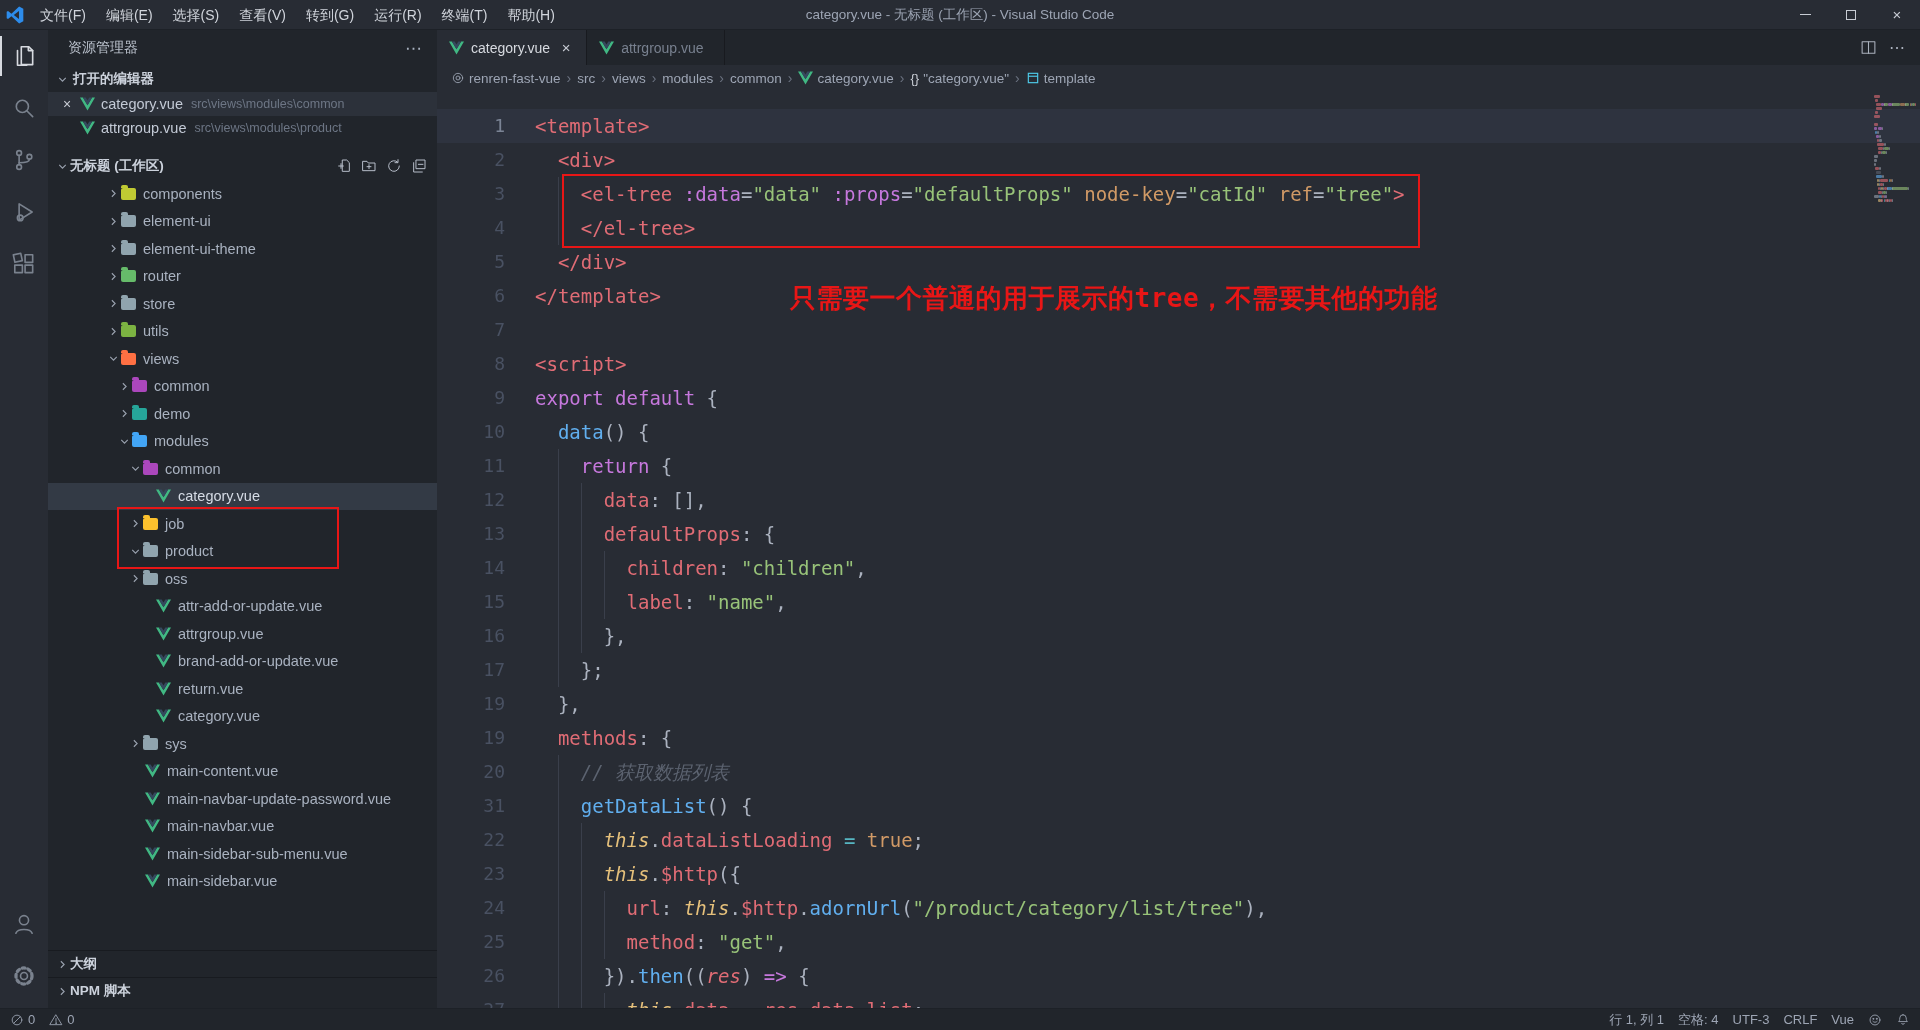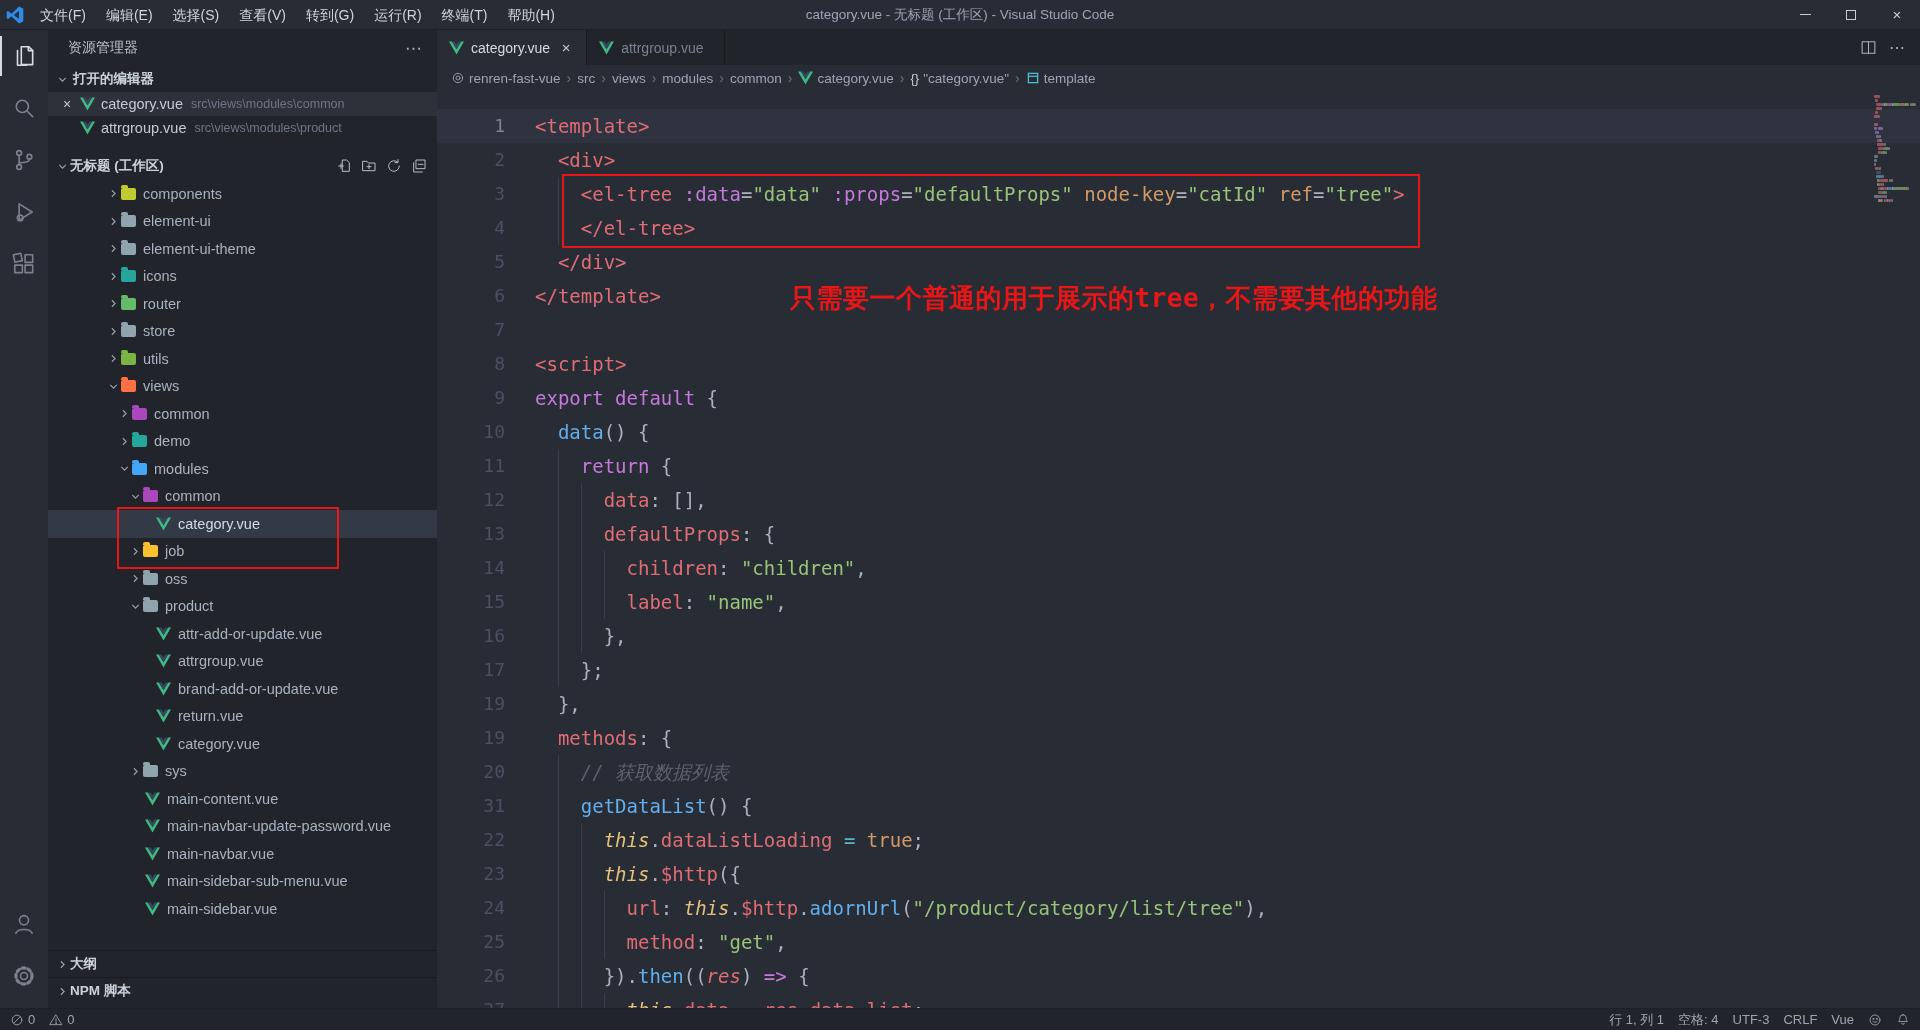--- a/index.html
+++ b/index.html
@@ -326,29 +326,20 @@
             </span>
             <span class="folder" style="background: rgb(144, 164, 174);"></span>
             <span class="tree-label">element-ui-theme</span>
           </div>
           <div class="tree-row" style="padding-left: 57px;">
             <span class="chev">
               <svg width="13" height="13" viewBox="0 0 16 16">
                 <path d="M6 4l4 4-4 4" fill="none" stroke="#9aa2af" stroke-width="1.4"></path>
               </svg>
             </span>
-            <span class="folder" style="background: rgb(38, 166, 154);"></span>
-            <span class="tree-label">icons</span>
-          </div>
-          <div class="tree-row" style="padding-left: 57px;">
-            <span class="chev">
-              <svg width="13" height="13" viewBox="0 0 16 16">
-                <path d="M6 4l4 4-4 4" fill="none" stroke="#9aa2af" stroke-width="1.4"></path>
-              </svg>
-            </span>
             <span class="folder" style="background: rgb(102, 187, 106);"></span>
             <span class="tree-label">router</span>
           </div>
           <div class="tree-row" style="padding-left: 57px;">
             <span class="chev">
               <svg width="13" height="13" viewBox="0 0 16 16">
                 <path d="M6 4l4 4-4 4" fill="none" stroke="#9aa2af" stroke-width="1.4"></path>
               </svg>
             </span>
             <span class="folder" style="background: rgb(144, 164, 174);"></span>
@@ -421,36 +412,36 @@
           <div class="tree-row" style="padding-left: 79px;">
             <span class="chev">
               <svg width="13" height="13" viewBox="0 0 16 16">
                 <path d="M6 4l4 4-4 4" fill="none" stroke="#9aa2af" stroke-width="1.4"></path>
               </svg>
             </span>
             <span class="folder" style="background: rgb(251, 192, 45);"></span>
             <span class="tree-label">job</span>
           </div>
           <div class="tree-row" style="padding-left: 79px;">
+            <span class="chev down">
+              <svg width="13" height="13" viewBox="0 0 16 16">
+                <path d="M6 4l4 4-4 4" fill="none" stroke="#9aa2af" stroke-width="1.4"></path>
+              </svg>
+            </span>
+            <span class="folder" style="background: rgb(144, 164, 174);"></span>
+            <span class="tree-label">product</span>
+          </div>
+          <div class="tree-row" style="padding-left: 79px;">
             <span class="chev">
               <svg width="13" height="13" viewBox="0 0 16 16">
                 <path d="M6 4l4 4-4 4" fill="none" stroke="#9aa2af" stroke-width="1.4"></path>
               </svg>
             </span>
             <span class="folder" style="background: rgb(144, 164, 174);"></span>
             <span class="tree-label">oss</span>
-          </div>
-          <div class="tree-row" style="padding-left: 79px;">
-            <span class="chev down">
-              <svg width="13" height="13" viewBox="0 0 16 16">
-                <path d="M6 4l4 4-4 4" fill="none" stroke="#9aa2af" stroke-width="1.4"></path>
-              </svg>
-            </span>
-            <span class="folder" style="background: rgb(144, 164, 174);"></span>
-            <span class="tree-label">product</span>
           </div>
           <div class="tree-row" style="padding-left: 90px;">
             <span class="file-spacer"></span>
             <span class="icon">
               <svg width="15" height="14" viewBox="0 0 24 21">
                 <path fill="#41b883" d="M0 0h4.6L12 12.4 19.4 0H24L12 20.7z"></path>
                 <path fill="#35495e" d="M4.6 0h4.5L12 4.9 14.9 0h4.5L12 12.4z"></path>
               </svg>
             </span>
             <span class="tree-label">attr-add-or-update.vue</span>

